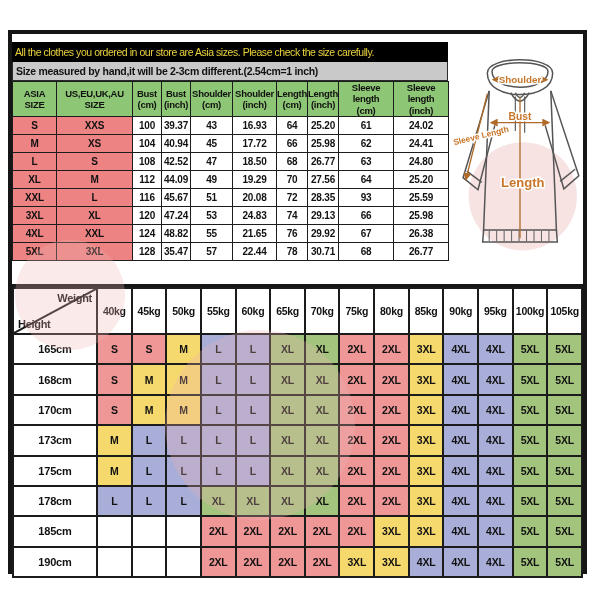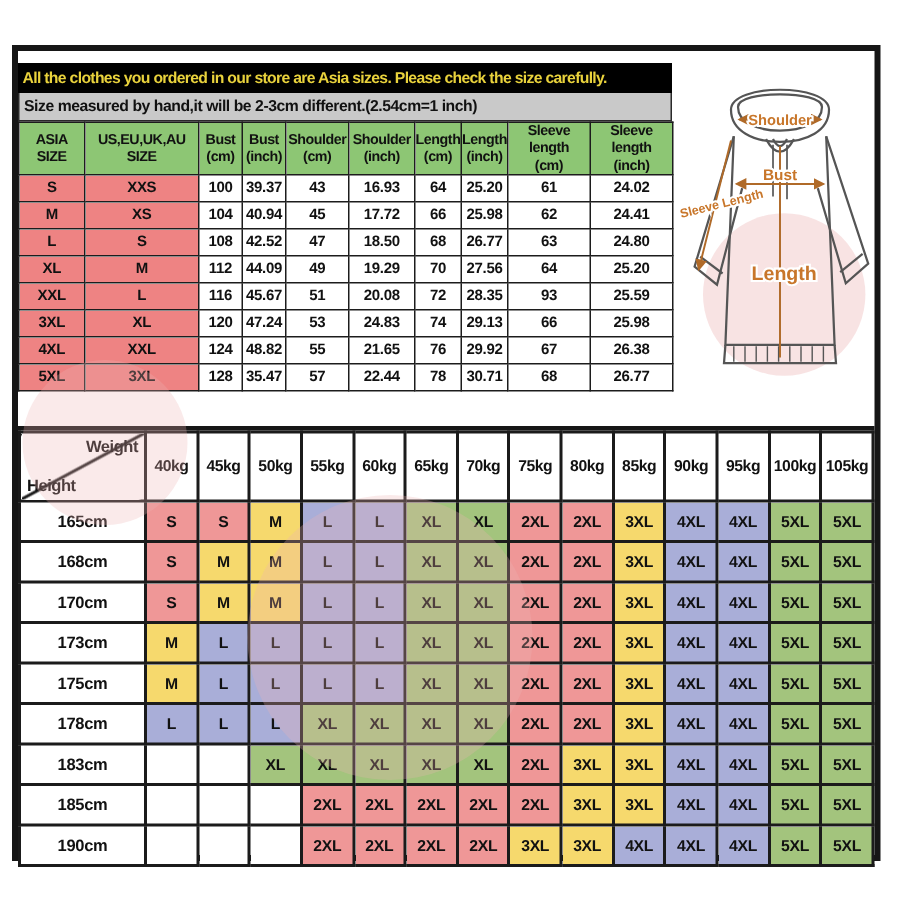--- a/index.html
+++ b/index.html
@@ -10,21 +10,21 @@
   .frame{
     position:absolute;left:8px;top:30px;width:579px;height:544px;
     border:4px solid #161616;background:#fff;box-sizing:border-box;
   }
   
   .top-area{display:flex;height:250px;}
   .left-pane{width:436px;display:flex;flex-direction:column;padding-top:8px;box-sizing:border-box;}
   .right-pane{flex:1;position:relative;}
   .banner1{
     background:var(--banner-bg,#000);color:var(--banner-text,#e9d23c);
-    font-size:10.5px;font-weight:700;letter-spacing:-0.45px;
+    font-size:10.5px;font-weight:400;letter-spacing:-0.45px;
     padding:4px 2px 4px 3px;white-space:nowrap;overflow:hidden;
   }
   .banner2{
     background:var(--note-bg,#c9c9c9);color:#111;
     font-size:10.5px;font-weight:700;letter-spacing:-0.3px;
     padding:3px 2px 3px 3px;border:1px solid #2a2a2a;border-top:none;
     white-space:nowrap;overflow:hidden;
   }
   
   table{border-collapse:collapse;table-layout:fixed;}
@@ -386,37 +386,20 @@
             <td style="background: rgb(163, 196, 125);">XL</td>
             <td style="background: rgb(239, 151, 151);">2XL</td>
             <td style="background: rgb(239, 151, 151);">2XL</td>
             <td style="background: rgb(246, 217, 109);">3XL</td>
             <td style="background: rgb(169, 174, 216);">4XL</td>
             <td style="background: rgb(169, 174, 216);">4XL</td>
             <td style="background: rgb(163, 196, 125);">5XL</td>
             <td style="background: rgb(163, 196, 125);">5XL</td>
           </tr>
           <tr>
-            <td class="h-label">183cm</td>
-            <td></td>
-            <td></td>
-            <td style="background: rgb(163, 196, 125);">XL</td>
-            <td style="background: rgb(163, 196, 125);">XL</td>
-            <td style="background: rgb(163, 196, 125);">XL</td>
-            <td style="background: rgb(163, 196, 125);">XL</td>
-            <td style="background: rgb(163, 196, 125);">XL</td>
-            <td style="background: rgb(239, 151, 151);">2XL</td>
-            <td style="background: rgb(246, 217, 109);">3XL</td>
-            <td style="background: rgb(246, 217, 109);">3XL</td>
-            <td style="background: rgb(169, 174, 216);">4XL</td>
-            <td style="background: rgb(169, 174, 216);">4XL</td>
-            <td style="background: rgb(163, 196, 125);">5XL</td>
-            <td style="background: rgb(163, 196, 125);">5XL</td>
-          </tr>
-          <tr>
             <td class="h-label">185cm</td>
             <td></td>
             <td></td>
             <td></td>
             <td style="background: rgb(239, 151, 151);">2XL</td>
             <td style="background: rgb(239, 151, 151);">2XL</td>
             <td style="background: rgb(239, 151, 151);">2XL</td>
             <td style="background: rgb(239, 151, 151);">2XL</td>
             <td style="background: rgb(239, 151, 151);">2XL</td>
             <td style="background: rgb(246, 217, 109);">3XL</td>

